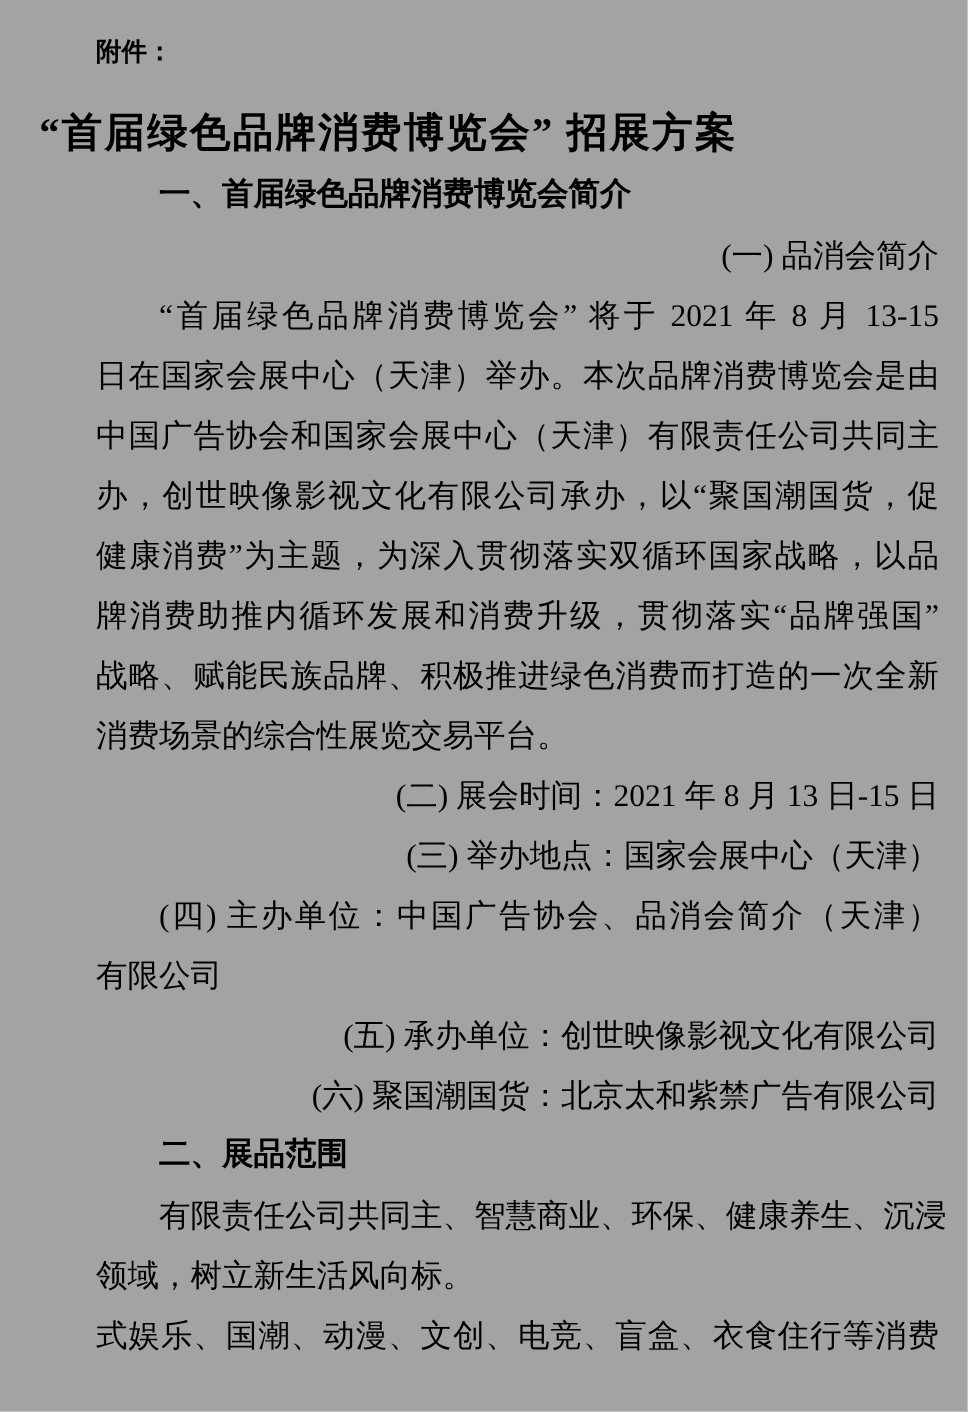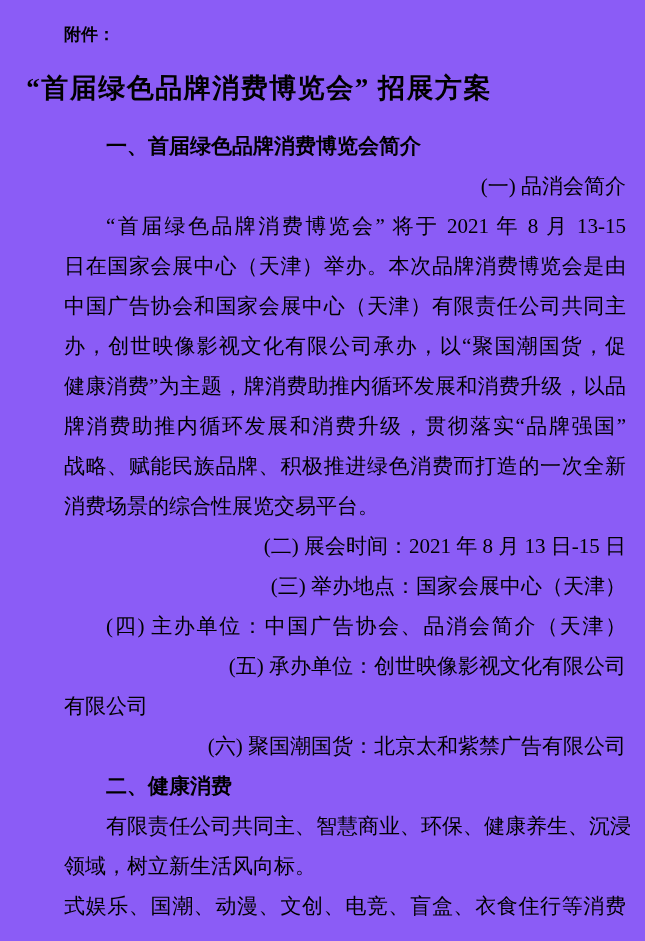--- a/index.html
+++ b/index.html
@@ -5,21 +5,21 @@
   html, body { margin: 0; padding: 0; }
   body {
     width: 645px; height: 941px;
     background: #ffffff;
     font-family: "Liberation Serif", "DejaVu Serif", serif;
     color: #000000;
   }
   .page {
     position: relative;
     width: 645px; height: 941px;
-    background: #8b5cf6;
+    background: #a3a3a3;
     overflow: hidden;
   }
   .attachment {
     padding-top: 22px;
     margin-left: 64px;
     font-family: "Liberation Sans", "DejaVu Sans", sans-serif;
     font-weight: bold;
     font-size: 17px;
     line-height: 26px;
   }
@@ -30,21 +30,20 @@
     font-family: "Liberation Serif", "DejaVu Serif", serif;
     font-weight: bold;
     font-size: 27px;
     line-height: 44px;
     letter-spacing: 1.5px;
     white-space: nowrap;
   }
   .content {
     margin-left: 64px;
     width: 562px;
-    margin-top: 16px;
   }
   .heading {
     margin: 0;
     font-family: "Liberation Sans", "DejaVu Sans", sans-serif;
     font-weight: bold;
     font-size: 21px;
     line-height: 40px;
     text-indent: 2em;
     white-space: nowrap;
   }
@@ -74,36 +73,36 @@
 
     <div class="heading">一、首届绿色品牌消费博览会简介</div>
 
     <div class="line indent">(一) 品消会简介</div>
 
     <div>
       <div class="line indent fill">“首届绿色品牌消费博览会” 将于 2021 年 8 月 13-15</div>
       <div class="line fill">日在国家会展中心（天津）举办。本次品牌消费博览会是由</div>
       <div class="line fill">中国广告协会和国家会展中心（天津）有限责任公司共同主</div>
       <div class="line fill">办，创世映像影视文化有限公司承办，以“聚国潮国货，促</div>
-      <div class="line fill">健康消费”为主题，牌消费助推内循环发展和消费升级，以品</div>
+      <div class="line fill">健康消费”为主题，为深入贯彻落实双循环国家战略，以品</div>
       <div class="line fill">牌消费助推内循环发展和消费升级，贯彻落实“品牌强国”</div>
       <div class="line fill">战略、赋能民族品牌、积极推进绿色消费而打造的一次全新</div>
       <div class="line">消费场景的综合性展览交易平台。</div>
     </div>
 
     <div>
       <div class="line indent">(二) 展会时间：2021 年 8 月 13 日-15 日</div>
       <div class="line indent">(三) 举办地点：国家会展中心（天津）</div>
       <div class="line indent fill tight">(四) 主办单位：中国广告协会、品消会简介（天津）</div>
+      <div class="line">有限公司</div>
       <div class="line indent">(五) 承办单位：创世映像影视文化有限公司</div>
-      <div class="line">有限公司</div>
       <div class="line indent">(六) 聚国潮国货：北京太和紫禁广告有限公司</div>
     </div>
 
-    <div class="heading">二、健康消费</div>
+    <div class="heading">二、展品范围</div>
 
     <div>
       <div class="line indent fill">有限责任公司共同主、智慧商业、环保、健康养生、沉浸</div>
       <div class="line">领域，树立新生活风向标。</div>
       <div class="line fill">式娱乐、国潮、动漫、文创、电竞、盲盒、衣食住行等消费</div>
     </div>
 
   </div>
 </div>
 

